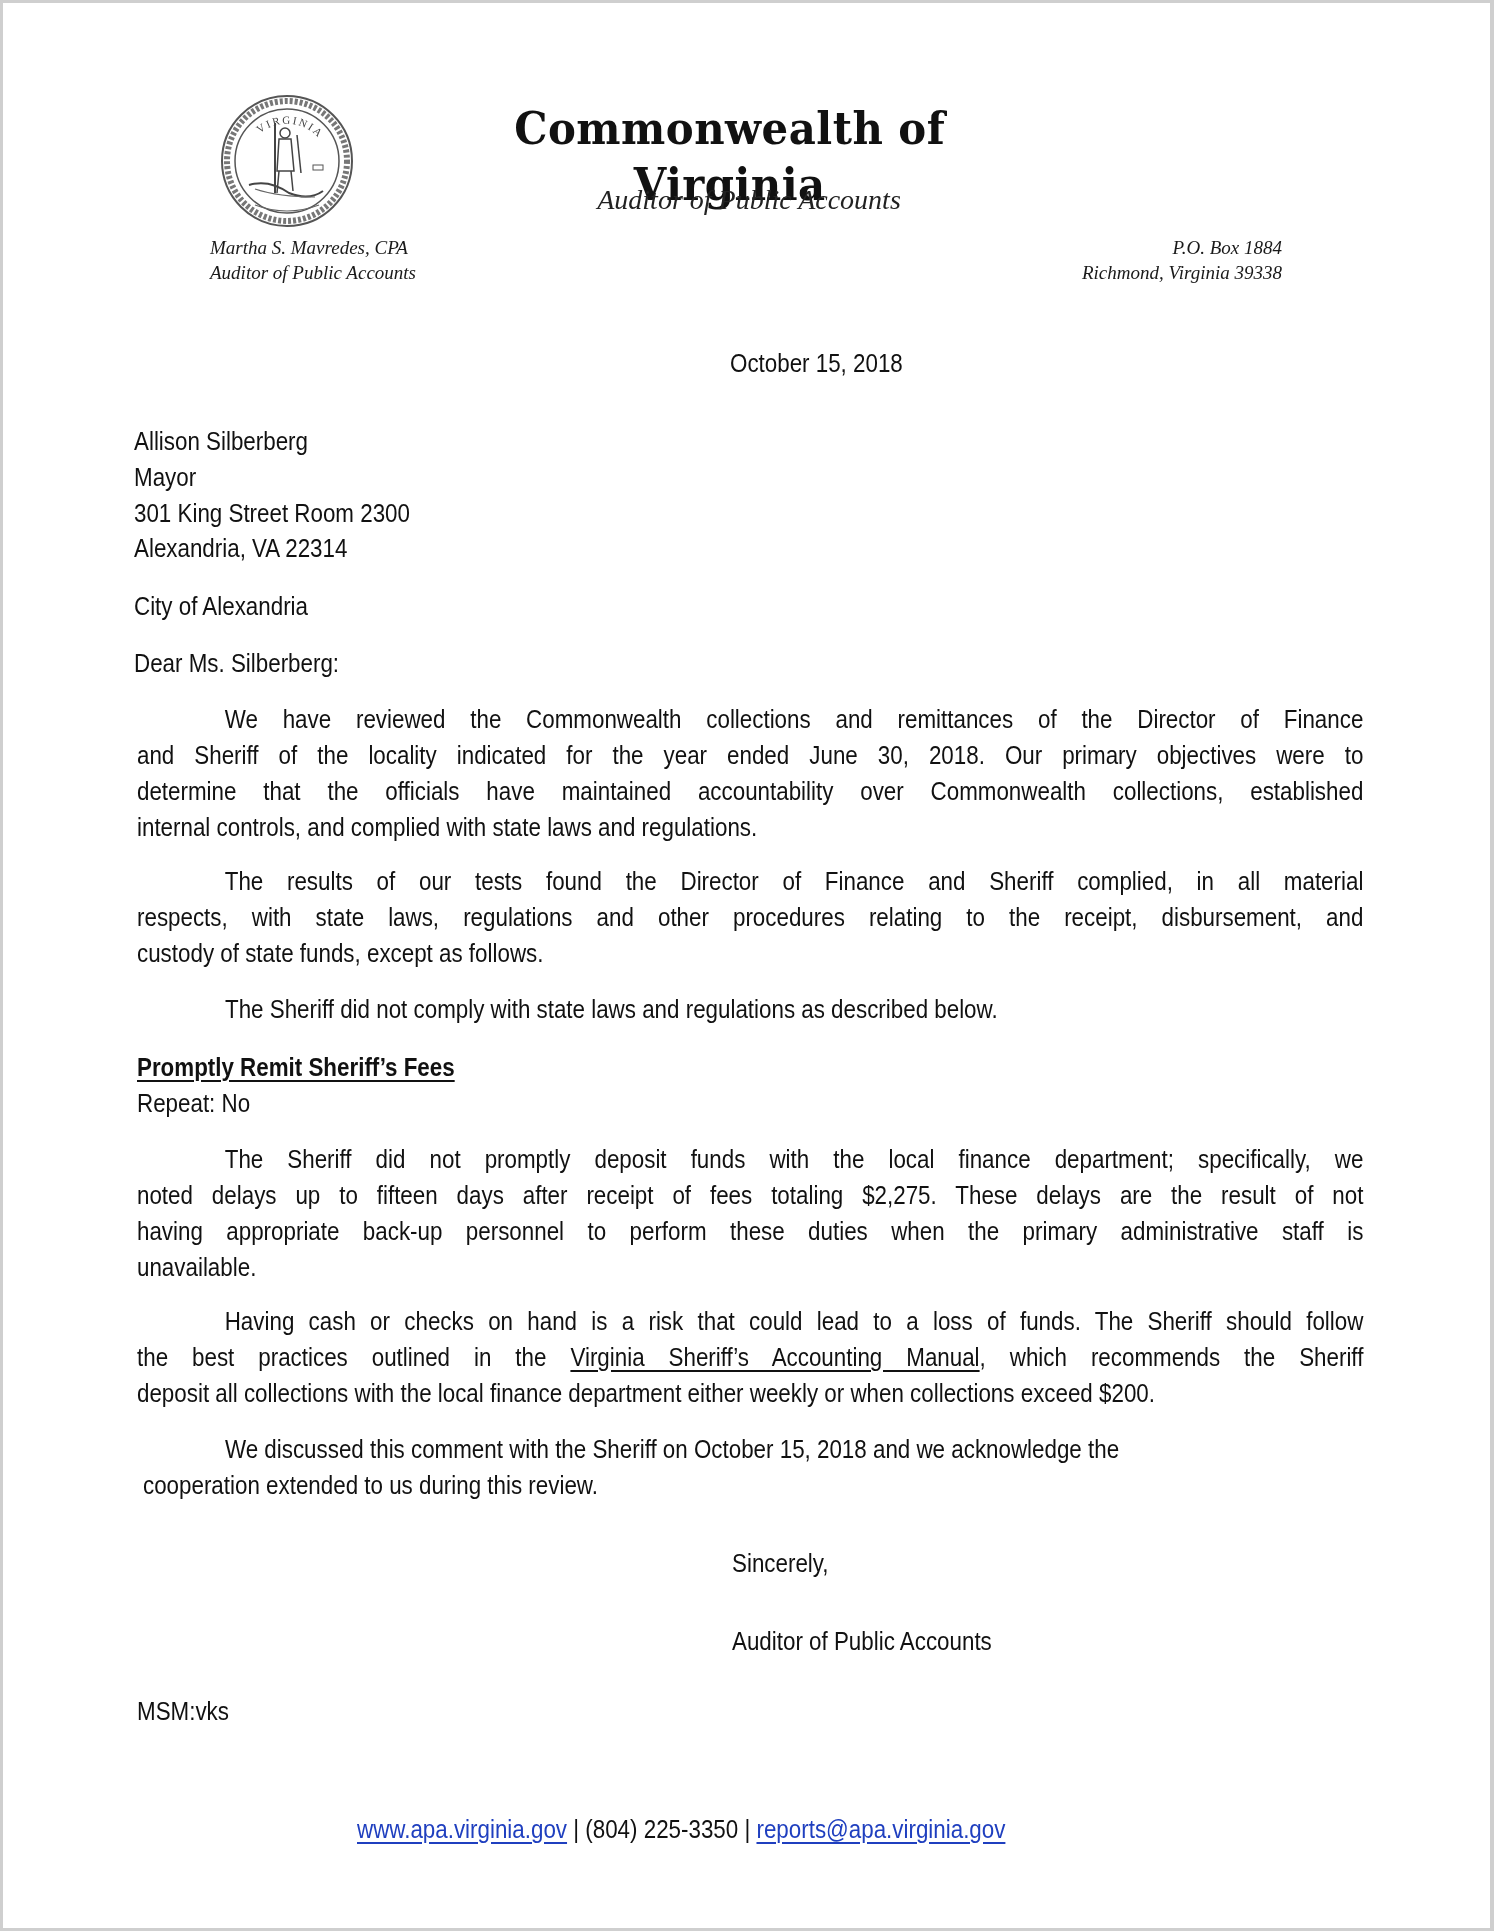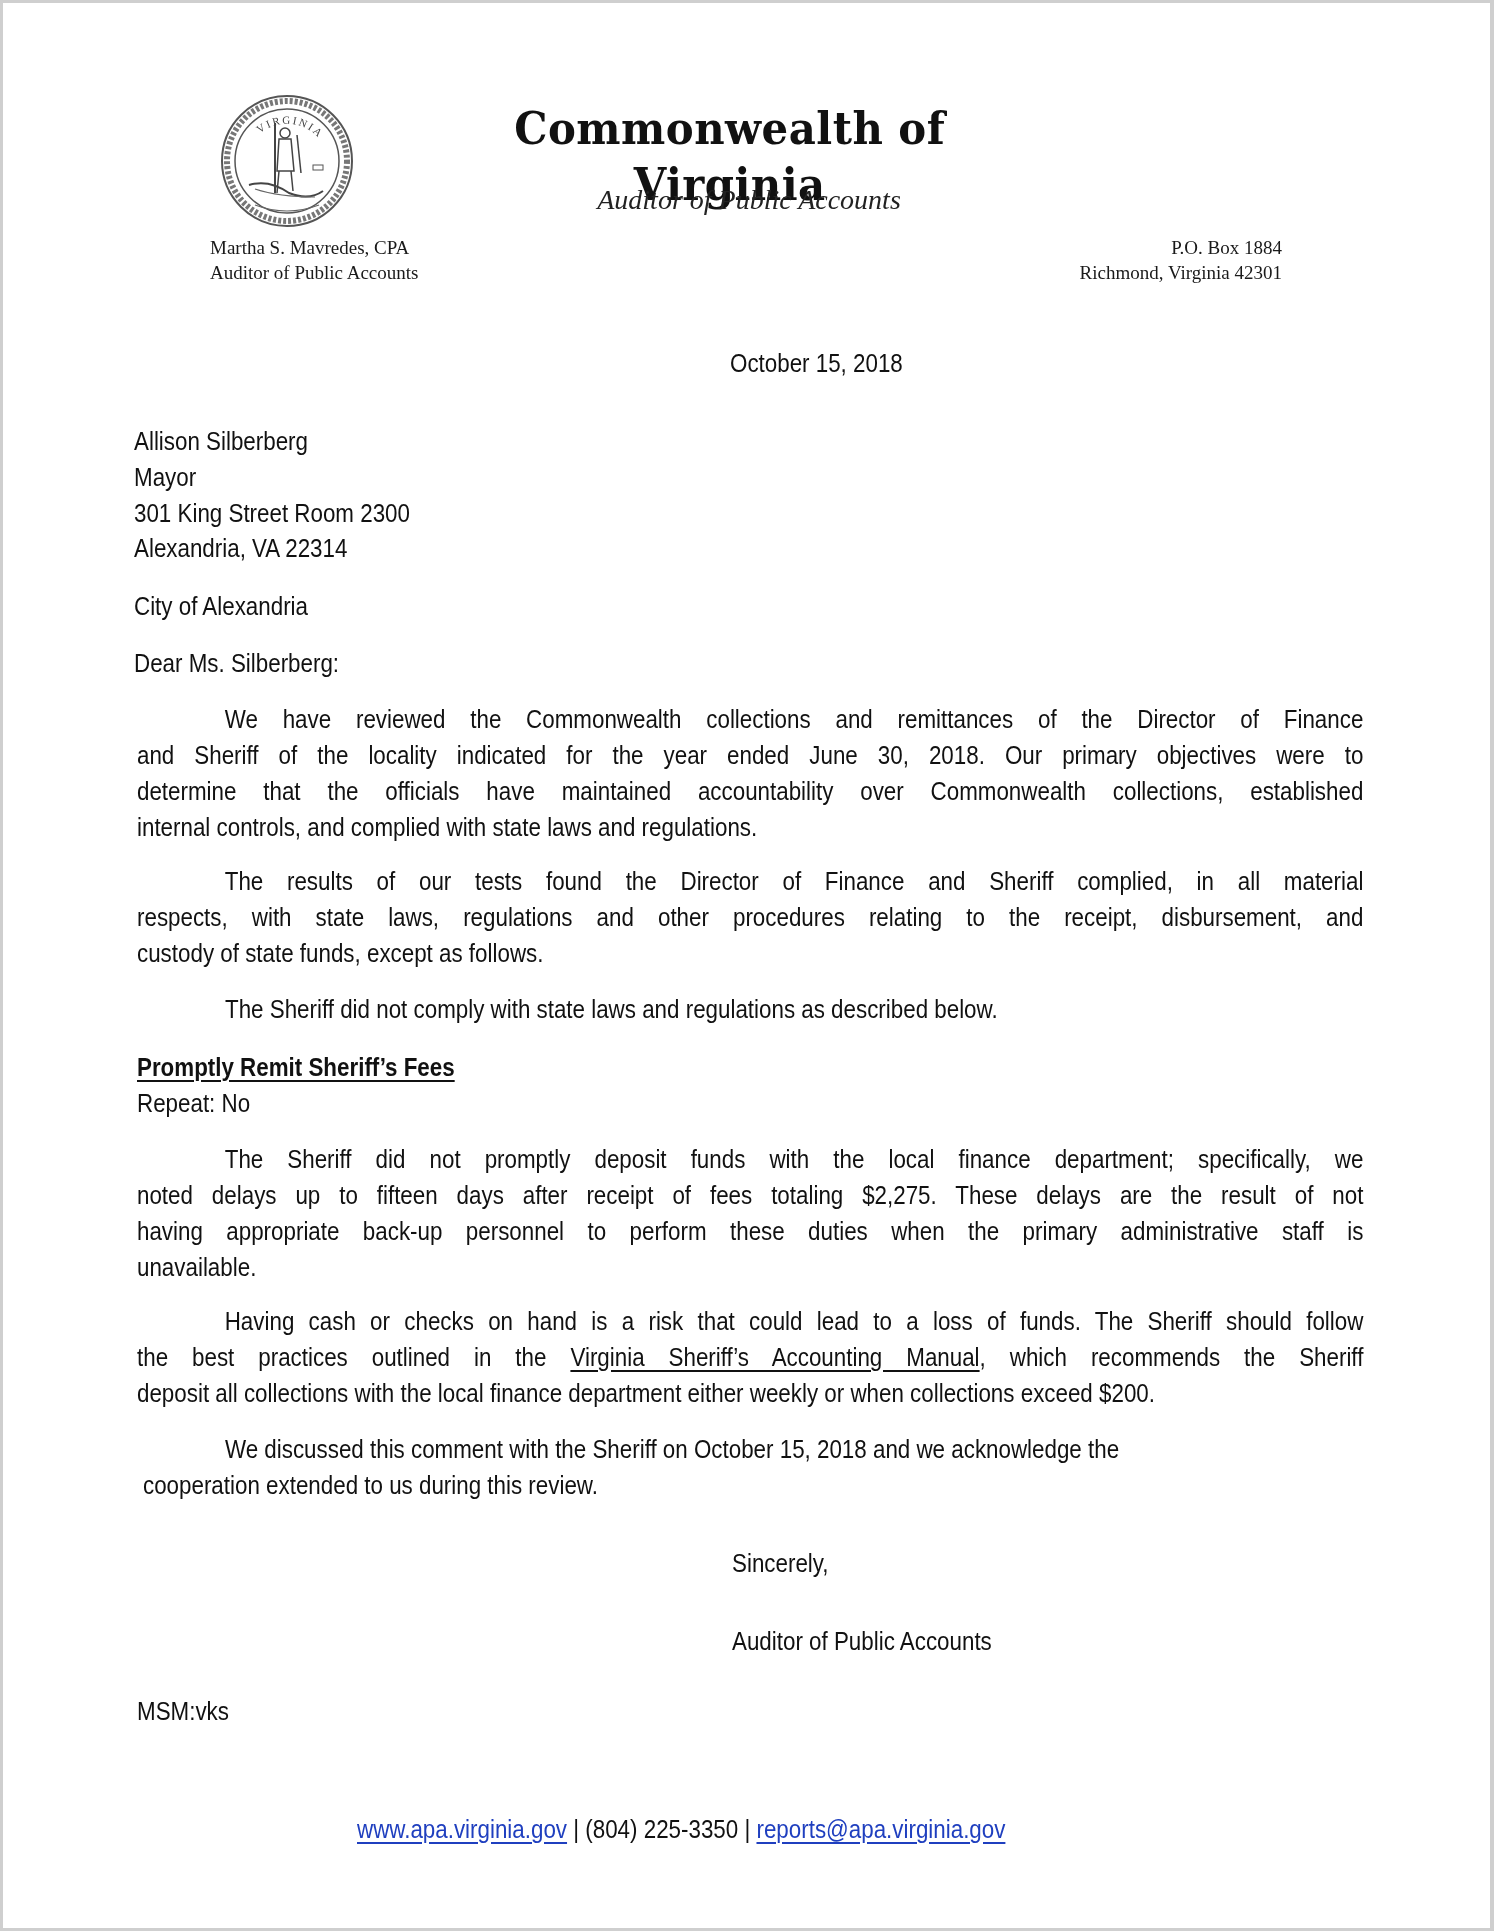--- a/index.html
+++ b/index.html
@@ -2,21 +2,21 @@
 <html><head>
 <meta charset="utf-8">
 <style>
   html, body { margin:0; padding:0; background:#ffffff; }
   body { width:1494px; height:1931px; position:relative; overflow:hidden; }
   .page {
     position:absolute; left:0; top:0; width:1494px; height:1931px;
     box-sizing:border-box; border:3px solid #cfcfcf; border-right-width:4px; background:#fff;
   }
   .abs { position:absolute; white-space:nowrap; }
-  .serif { font-family:"Liberation Serif","DejaVu Serif",serif; color:#1a1a1a; }
+  .serif { font-family:"Liberation Serif","DejaVu Serif",serif; color:#1a1a1a;font-style:italic; }
 
   
   .seal { position:absolute; left:216px; top:90px; width:136px; height:136px; }
   .lh-title {
     position:absolute; left:457px; top:98px; width:580px; text-align:center;
     font-family:"DejaVu Serif","Liberation Serif",serif; font-weight:bold;
     font-size:45px; letter-spacing:0.5px; color:#111; line-height:56px;
     transform:scaleX(0.93); transform-origin:left top;
   }
   .lh-sub {
@@ -73,21 +73,21 @@
 
   <div class="lh-title">Commonwealth of Virginia</div>
   <div class="lh-sub">Auditor of Public Accounts</div>
 
   <div class="abs serif lh-left">
     <div>Martha S. Mavredes, CPA</div>
     <div>Auditor of Public Accounts</div>
   </div>
   <div class="abs serif lh-right">
     <div>P.O. Box 1884</div>
-    <div>Richmond, Virginia 42301</div>
+    <div>Richmond, Virginia 39338</div>
   </div>
 
   <div class="line txt narrow" style="left:727px; top:342px;">October 15, 2018</div>
 
   <div class="line txt narrow" style="left:131px; top:420px;">Allison Silberberg</div>
   <div class="line txt narrow" style="left:131px; top:456px;">Mayor</div>
   <div class="line txt narrow" style="left:131px; top:492px;">301 King Street Room 2300</div>
   <div class="line txt narrow" style="left:131px; top:527px;">Alexandria, VA  22314</div>
   <div class="line txt narrow" style="left:131px; top:585px;">City of Alexandria</div>
   <div class="line txt narrow" style="left:131px; top:642px;">Dear Ms. Silberberg:</div>

